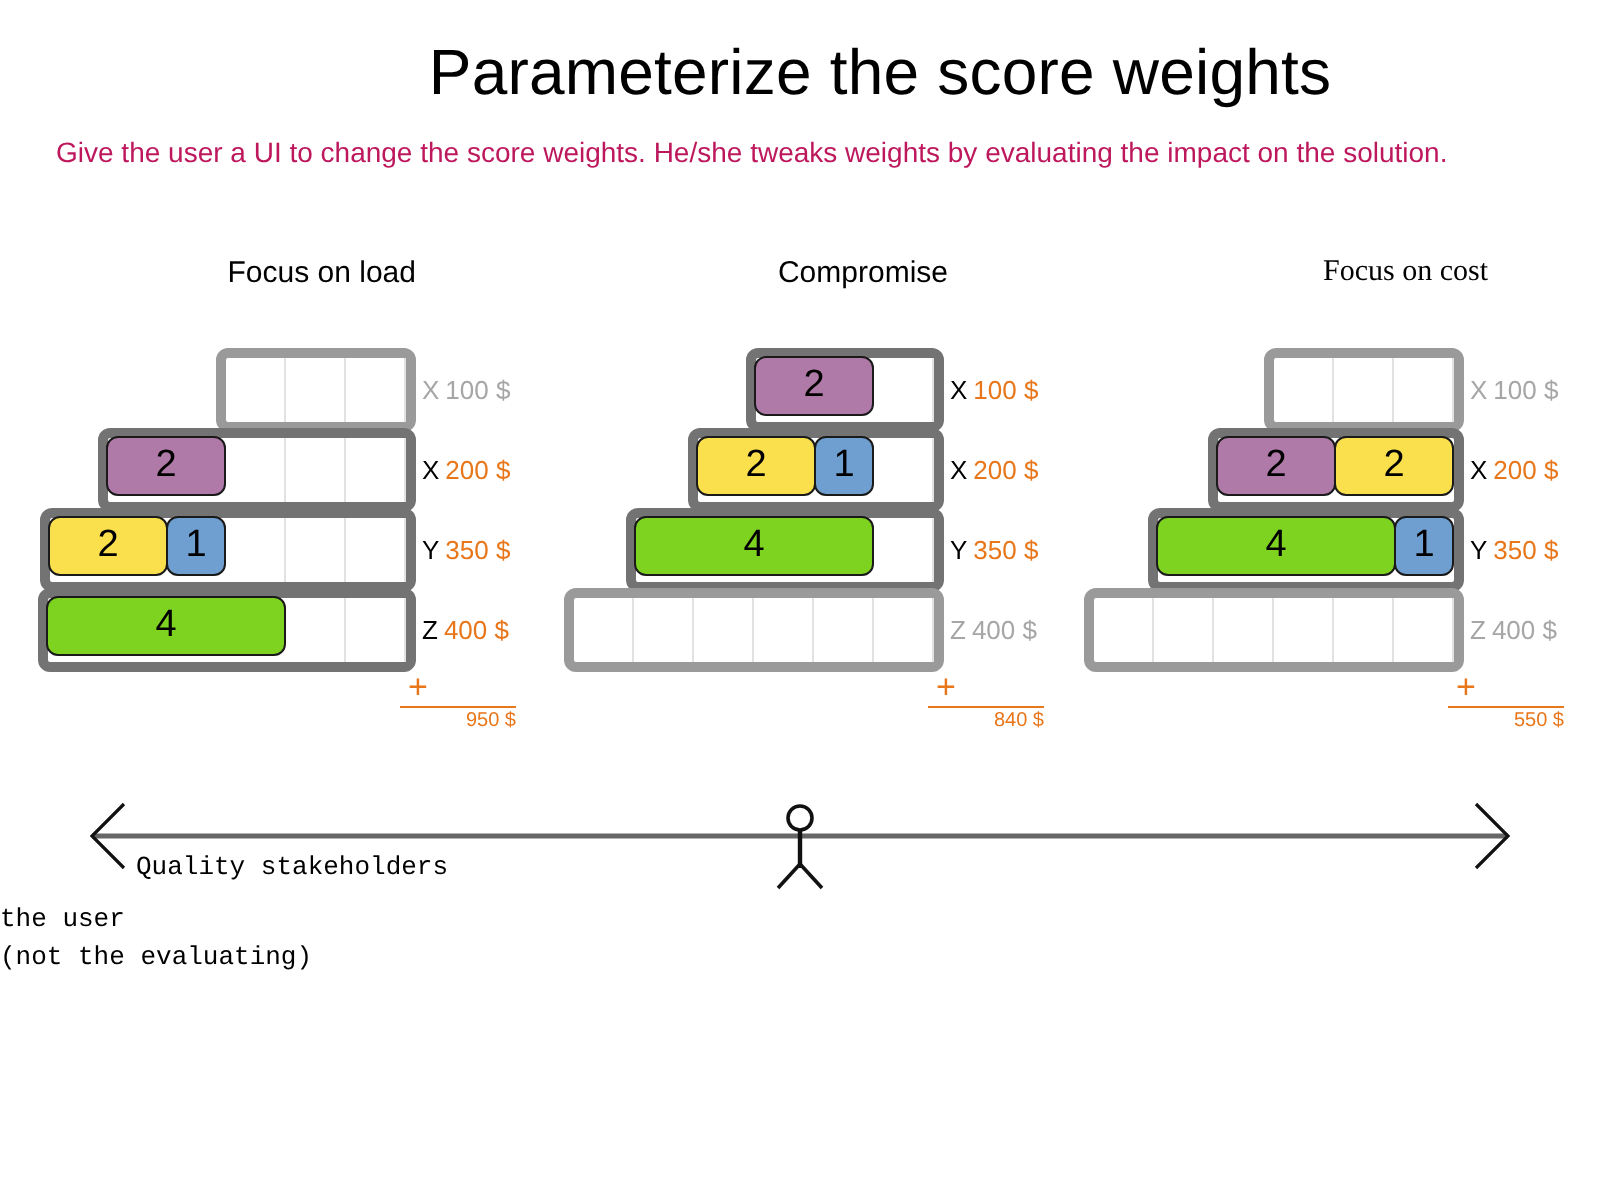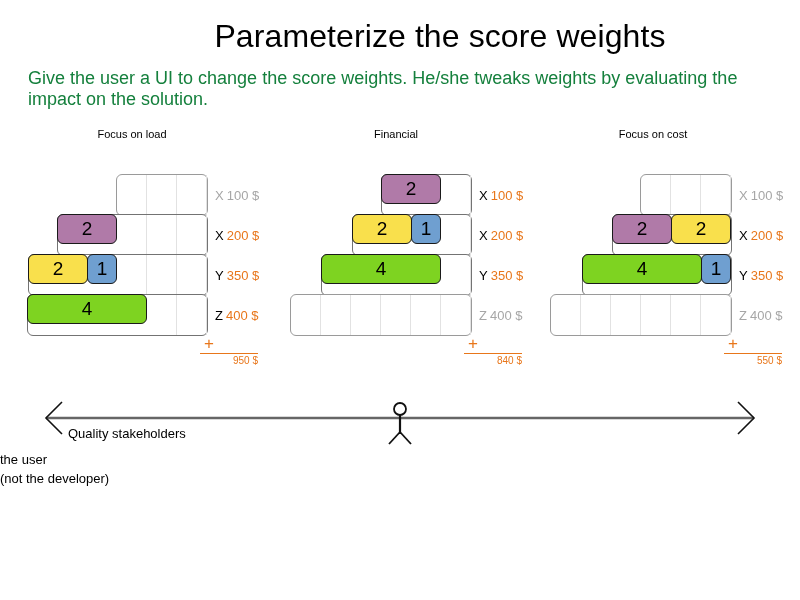--- a/index.html
+++ b/index.html
@@ -9,51 +9,51 @@
     color:#000;overflow:hidden;position:relative;
   }
   .page{position:relative;width:800px;height:600px;}
 
   .title{
     position:absolute;top:18px;left:0;width:800px;text-align:center;
     font-size:32px;font-weight:400;color:#000;letter-spacing:0.1px;margin-left:40px;
   }
   .subtitle{
     position:absolute;top:68px;left:28px;width:750px;
-    font-size:18px;font-weight:400;color:#15803d;
+    font-size:14px;font-weight:400;color:#be185d;
   }
 
   
   .col{position:absolute;top:128px;}
   .col-0{left:0px;width:270px;}
   .col-1{left:262px;width:268px;}
   .col-2{left:524px;width:276px;}
 
   .col-head{
-    font-size:11px;text-align:center;color:#000;
-    width:100%;height:20px;margin-left:28px;
+    font-size:15px;text-align:right;color:#000;
+    width:100%;height:20px;
   }
   .col-0 .col-head{padding-right:62px;box-sizing:border-box;}
   .col-1 .col-head{padding-right:56px;box-sizing:border-box;}
-  .col-2 .col-head{padding-right:74px;box-sizing:border-box;}
+  .col-2 .col-head{padding-right:56px;box-sizing:border-box;font-family:Liberation Serif, serif;}
 
   .rows{position:relative;margin-top:27px;}
 
   .row{
     position:relative;height:40px;display:flex;align-items:center;
     justify-content:flex-end;
   }
   
   .col-0 .row{padding-right:62px;}
   .col-1 .row{padding-right:58px;}
   .col-2 .row{padding-right:68px;}
 
   .bar{
     display:flex;align-items:stretch;height:42px;
-    border:1px solid #737373;border-radius:6px;background:#ffffff;
+    border:5px solid #737373;border-radius:6px;background:#ffffff;
     box-sizing:border-box;position:relative;
   }
   .bar.inactive{border-color:#9a9a9a;}
 
   .cell{
     width:30px;box-sizing:border-box;border-right:1px solid #e2e2e2;
   }
   .cell:last-child{border-right:none;}
 
   .seg{
@@ -82,21 +82,21 @@
   .col-1 .sum{padding-right:8px;}
   .col-2 .sum{padding-right:18px;}
   .sum-inner{
     float:right;text-align:right;color:#e8761a;font-size:13px;line-height:1.05;
   }
   .plus{font-size:17px;text-align:left;padding-left:4px;line-height:1;}
   .sum-rule{border-top:1.6px solid #e8761a;width:58px;margin:1px 0 2px auto;}
   .total{font-size:10px;text-align:right;}
 
   
-  .axis-wrap{position:absolute;left:0;top:396px;width:800px;height:110px;}
+  .axis-wrap{position:absolute;left:0;top:396px;width:800px;height:110px;font-family:Liberation Mono, monospace;}
   .axis-svg{position:absolute;left:0;top:0;}
   .axis-left{
     position:absolute;left:68px;top:30px;font-size:13px;color:#000;
   }
   .axis-right{
     position:absolute;right:70px;top:30px;font-size:13px;color:#000;
   }
   .axis-center{
     position:absolute;left:0;top:54px;width:800px;text-align:left;
     font-size:13px;color:#000;line-height:19px;
@@ -152,21 +152,21 @@
         </div>
         <div class="sum">
           <div class="sum-inner">
             <div class="plus">+</div>
             <div class="sum-rule"></div>
             <div class="total">950 $</div>
           </div>
         </div>
       </div>
       <div class="col col-1">
-        <div class="col-head">Financial</div>
+        <div class="col-head">Compromise</div>
         <div class="rows">
           <div class="row">
             <div class="bar">
               <div class="seg purple" style="width: 60px;">2</div>
               <div class="cell"></div>
               <div class="rowlabel"><span class="letter">X</span><span class="price">100 $</span></div>
             </div>
           </div>
           <div class="row">
             <div class="bar">
@@ -258,17 +258,17 @@
       <g>
         <circle cx="400" cy="13" r="6" fill="#ffffff" stroke="#111111" stroke-width="1.8"></circle>
         <line x1="400" y1="19" x2="400" y2="38" stroke="#111111" stroke-width="2.2"></line>
         <line x1="400" y1="36" x2="389" y2="48" stroke="#111111" stroke-width="1.8"></line>
         <line x1="400" y1="36" x2="411" y2="48" stroke="#111111" stroke-width="1.8"></line>
       </g>
     </svg>
     <div class="axis-left">Quality stakeholders</div>
     <div class="axis-center">
       <div>the user</div>
-      <div>(not the developer)</div>
+      <div>(not the evaluating)</div>
     </div>
   </div>
 
 </div>
 
 </body></html>

